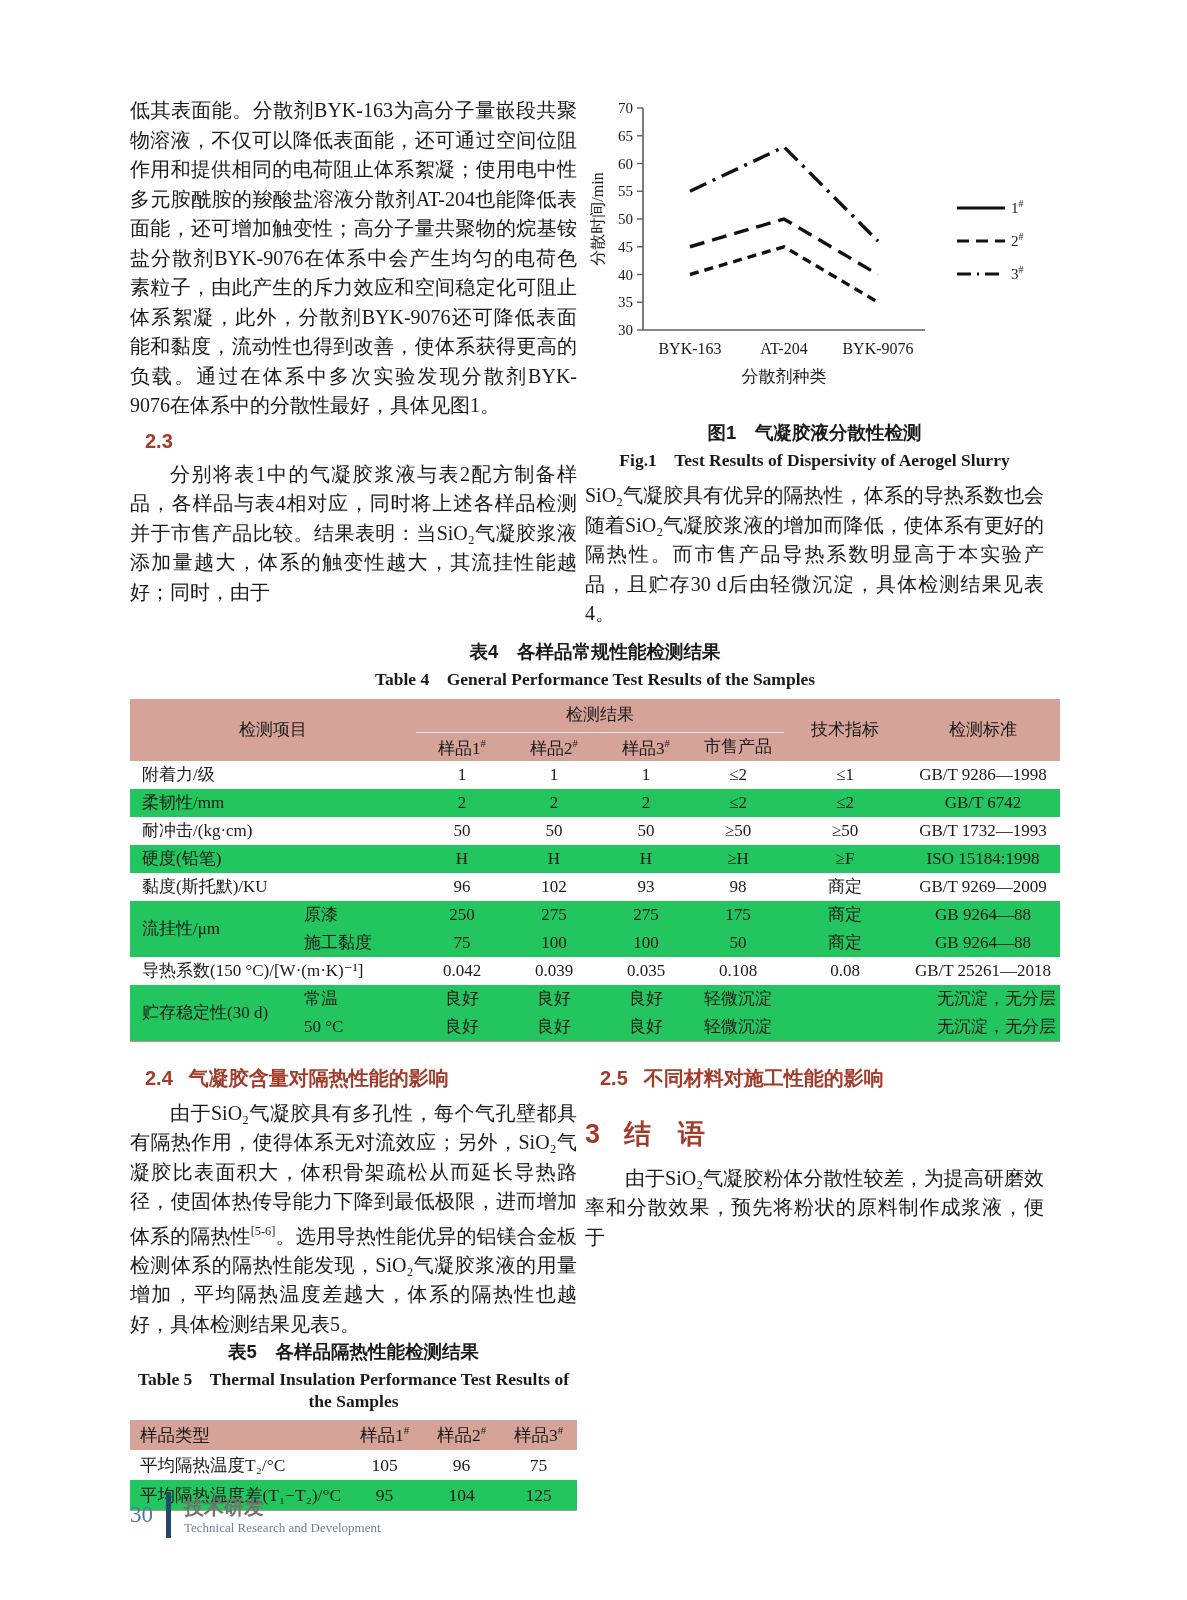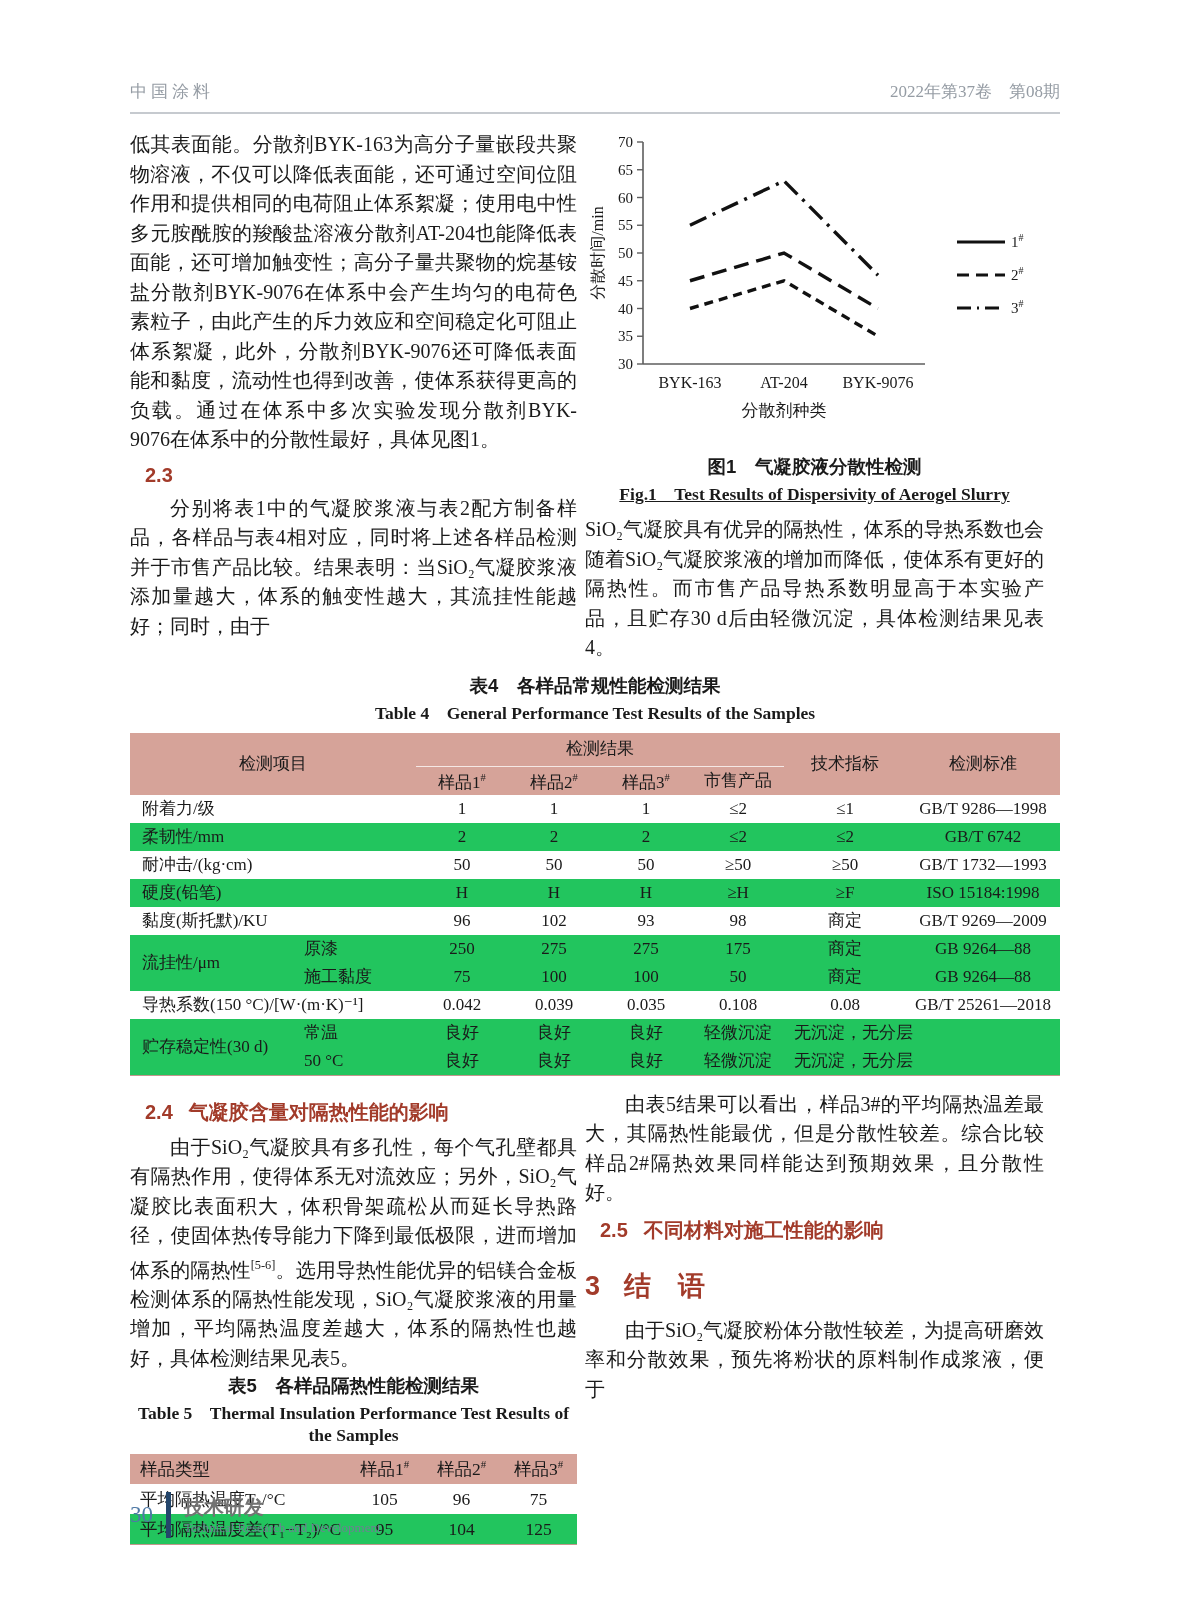--- a/index.html
+++ b/index.html
@@ -20,60 +20,56 @@
   p.body{font-size:20px;line-height:29.5px;text-align:justify;margin:0;}
   p.indent{text-indent:2em;}
   sup{font-size:0.62em;}
   
   .sec{font-family:"Liberation Sans","DejaVu Sans",sans-serif;font-weight:bold;
        color:#a23b2a;font-size:20px;margin:9px 15px 7px;display:flex;gap:16px;align-items:baseline;}
   .sec3{font-size:27px;margin:24px 0 12px;gap:24px;}
   
   .figcapzh{font-family:"Liberation Sans","DejaVu Sans",sans-serif;font-weight:bold;
             text-align:center;font-size:18.5px;margin-top:2px;}
-  .figcapen{font-weight:bold;text-align:center;font-size:17.5px;margin:3px 0 9px;text-decoration:underline;}
+  .figcapen{font-weight:bold;text-align:center;font-size:17.5px;margin:3px 0 9px;}
   
   .tablesec{margin-top:10px;}
   .tcap-zh{font-family:"Liberation Sans","DejaVu Sans",sans-serif;font-weight:bold;
            text-align:center;font-size:18.5px;}
   .tcap-en{font-weight:bold;text-align:center;font-size:17.5px;margin:3px 0 8px;}
   table{border-collapse:collapse;}
   .t4{width:100%;font-size:17px;border-bottom:1.5px solid #c2968c;}
   .t4 th,.t4 td{font-weight:normal;text-align:center;vertical-align:middle;
                 height:28px;padding:0 4px;line-height:22px;}
   .t4 thead th{background:#d6a399;}
   .t4 thead tr:first-child th{height:33px;}
   .t4 .results-th{border-bottom:1px solid rgba(255,255,255,0.75);}
   .t4 .c-item{text-align:left;padding-left:12px;}
   .t4 .c-sub{text-align:left;padding-left:6px;}
-  .t4 .c-tech-span{text-align:left;padding-left:10px;}
+  .t4 .c-tech-span{text-align:right;padding-left:10px;}
   tr.shade{background:#22c55e;}
   .t5{width:100%;font-size:17.5px;border-bottom:1.5px solid #c2968c;}
   .t5 th,.t5 td{font-weight:normal;text-align:center;vertical-align:middle;
                 height:30px;padding:0 4px;}
   .t5 thead th{background:#d6a399;}
   .t5 .c-label{text-align:left;padding-left:10px;}
   
   .footer{position:absolute;left:130px;top:1492px;display:flex;align-items:center;gap:13px;}
   .footer .pgnum{font-size:23px;color:#4f79a5;}
   .footer .vbar{width:5px;height:46px;background:#24466b;}
   .footer .zh{font-family:"Liberation Sans","DejaVu Sans",sans-serif;font-weight:bold;
               font-size:20px;color:#737373;line-height:22px;}
   .footer .en{font-size:13px;color:#6e8093;margin-top:3px;line-height:14px;}
   .chartbox{width:459px;height:322px;}
 </style>
 </head>
 <body>
 
 <div class="page">
 
-  <div class="hdr">
-    <span class="jn">中国涂料</span>
-    <span>2022年第37卷　第08期</span>
-  </div>
 
   <div class="cols">
     <div class="colL">
       <p class="body">低其表面能。分散剂BYK-163为高分子量嵌段共聚物溶液，不仅可以降低表面能，还可通过空间位阻作用和提供相同的电荷阻止体系絮凝；使用电中性多元胺酰胺的羧酸盐溶液分散剂AT-204也能降低表面能，还可增加触变性；高分子量共聚物的烷基铵盐分散剂BYK-9076在体系中会产生均匀的电荷色素粒子，由此产生的斥力效应和空间稳定化可阻止体系絮凝，此外，分散剂BYK-9076还可降低表面能和黏度，流动性也得到改善，使体系获得更高的负载。通过在体系中多次实验发现分散剂BYK-9076在体系中的分散性最好，具体见图1。</p>
       <div class="sec">
         <span>2.3</span>
       </div>
       <p class="body indent">分别将表1中的气凝胶浆液与表2配方制备样品，各样品与表4相对应，同时将上述各样品检测并于市售产品比较。结果表明：当SiO₂气凝胶浆液添加量越大，体系的触变性越大，其流挂性能越好；同时，由于</p>
     </div>
 
@@ -282,21 +278,20 @@
                 <td>95</td>
                 <td>104</td>
                 <td>125</td>
               </tr>
             </tbody>
         </table>
       </div>
     </div>
 
     <div class="colR">
-      <p class="body indent">由表5结果可以看出，样品3#的平均隔热温差最大，其隔热性能最优，但是分散性较差。综合比较样品2#隔热效果同样能达到预期效果，且分散性好。</p>
       <div class="sec">
         <span>2.5</span>
         <span>不同材料对施工性能的影响</span>
       </div>
       <div class="sec sec3">
         <span>3</span>
         <span>结　语</span>
       </div>
       <p class="body indent">由于SiO₂气凝胶粉体分散性较差，为提高研磨效率和分散效果，预先将粉状的原料制作成浆液，便于</p>
     </div>

